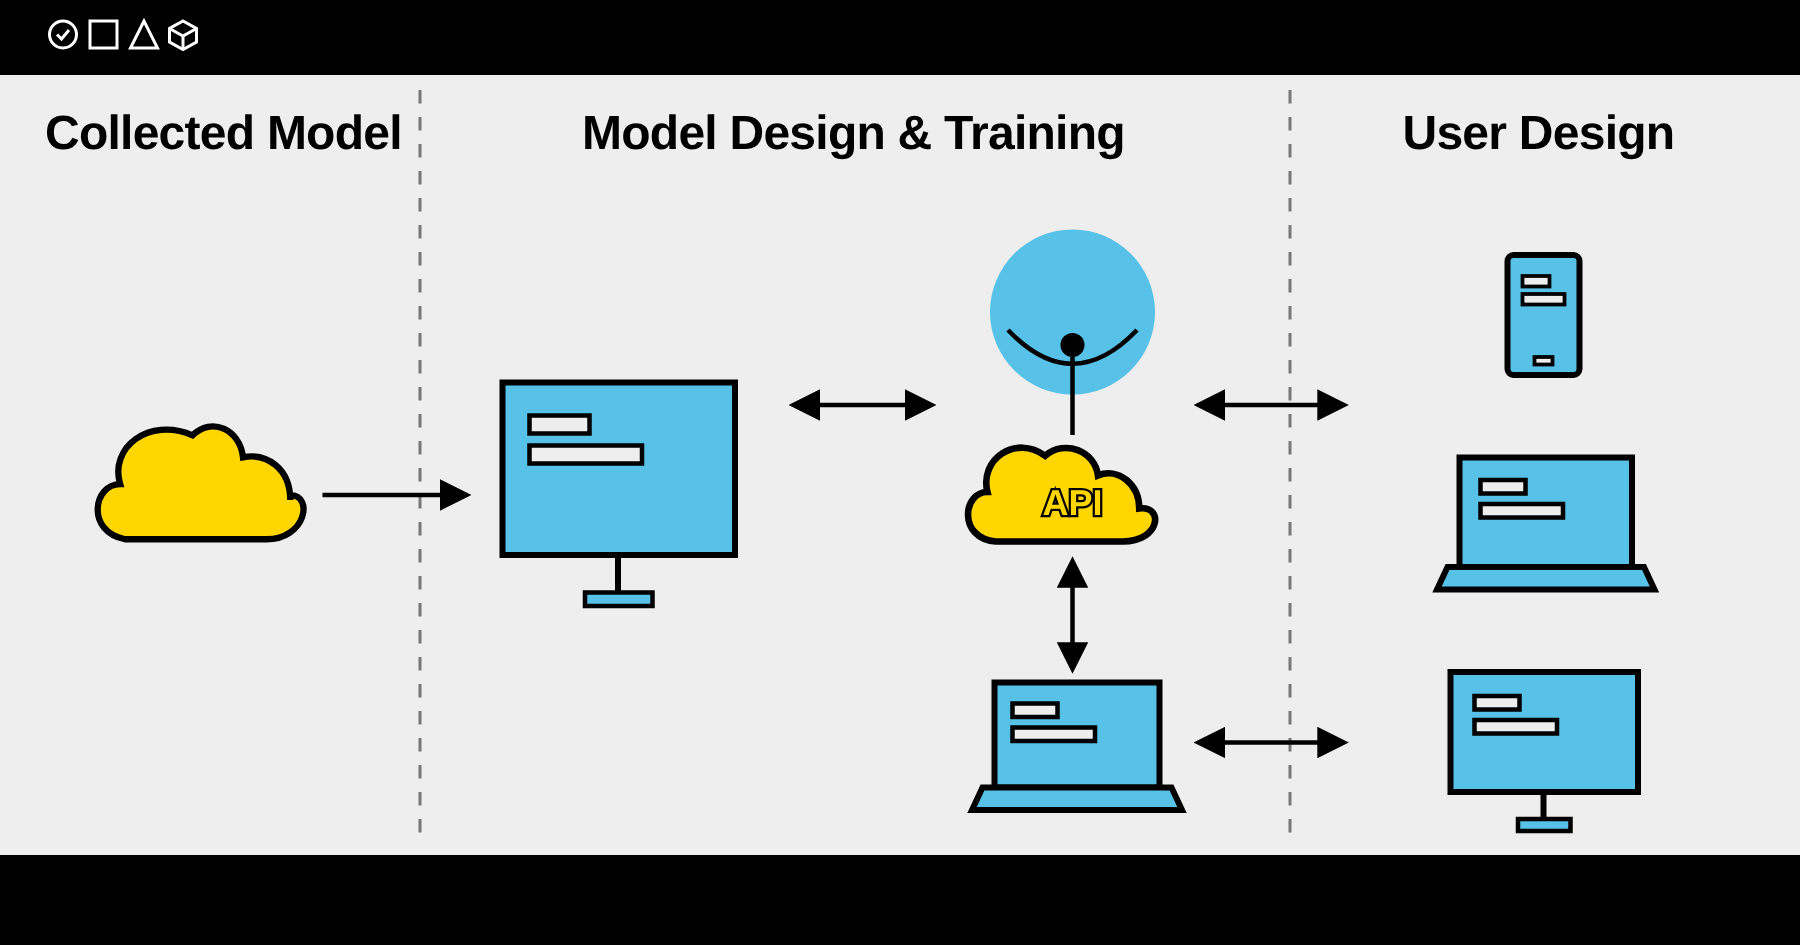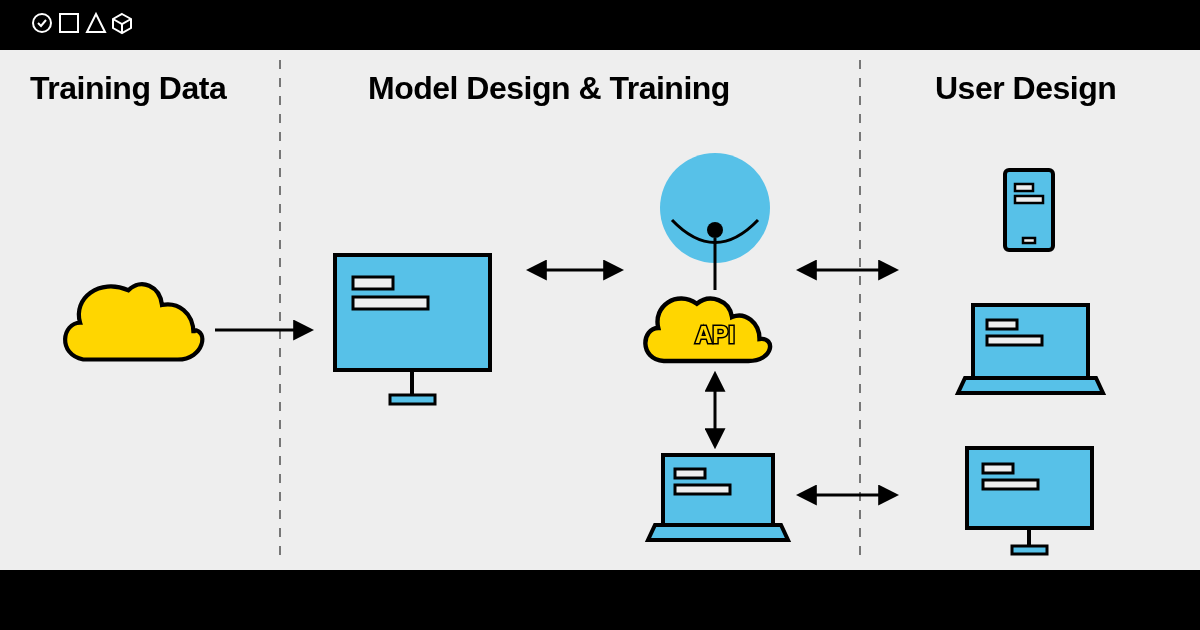--- a/index.html
+++ b/index.html
@@ -117,18 +117,18 @@
 
     <g transform="translate(967,398)">
       <rect x="0" y="0" width="125" height="80" fill="#57c1e8" stroke="#000" stroke-width="4"></rect>
       <rect x="16" y="16" width="30" height="9" fill="#eeeeee" stroke="#000" stroke-width="3"></rect>
       <rect x="16" y="32" width="55" height="9" fill="#eeeeee" stroke="#000" stroke-width="3"></rect>
       <line x1="62" y1="80" x2="62" y2="100" stroke="#000" stroke-width="4"></line>
       <rect x="45" y="98" width="35" height="8" fill="#57c1e8" stroke="#000" stroke-width="3"></rect>
     </g>
   </svg>
 
-  <div class="heading" style="left:30px;top:20px;">Training Data</div>
-  <div class="heading" style="left:368px;top:20px;">Model Design &amp; Training</div>
+  <div class="heading" style="left:30px;top:20px;">Collected Model</div>
+  <div class="heading" style="left:388px;top:20px;">Model Design &amp; Training</div>
   <div class="heading" style="left:935px;top:20px;">User Design</div>
 </div>
 
 <div class="bottombar"></div>
 
 </body></html>

